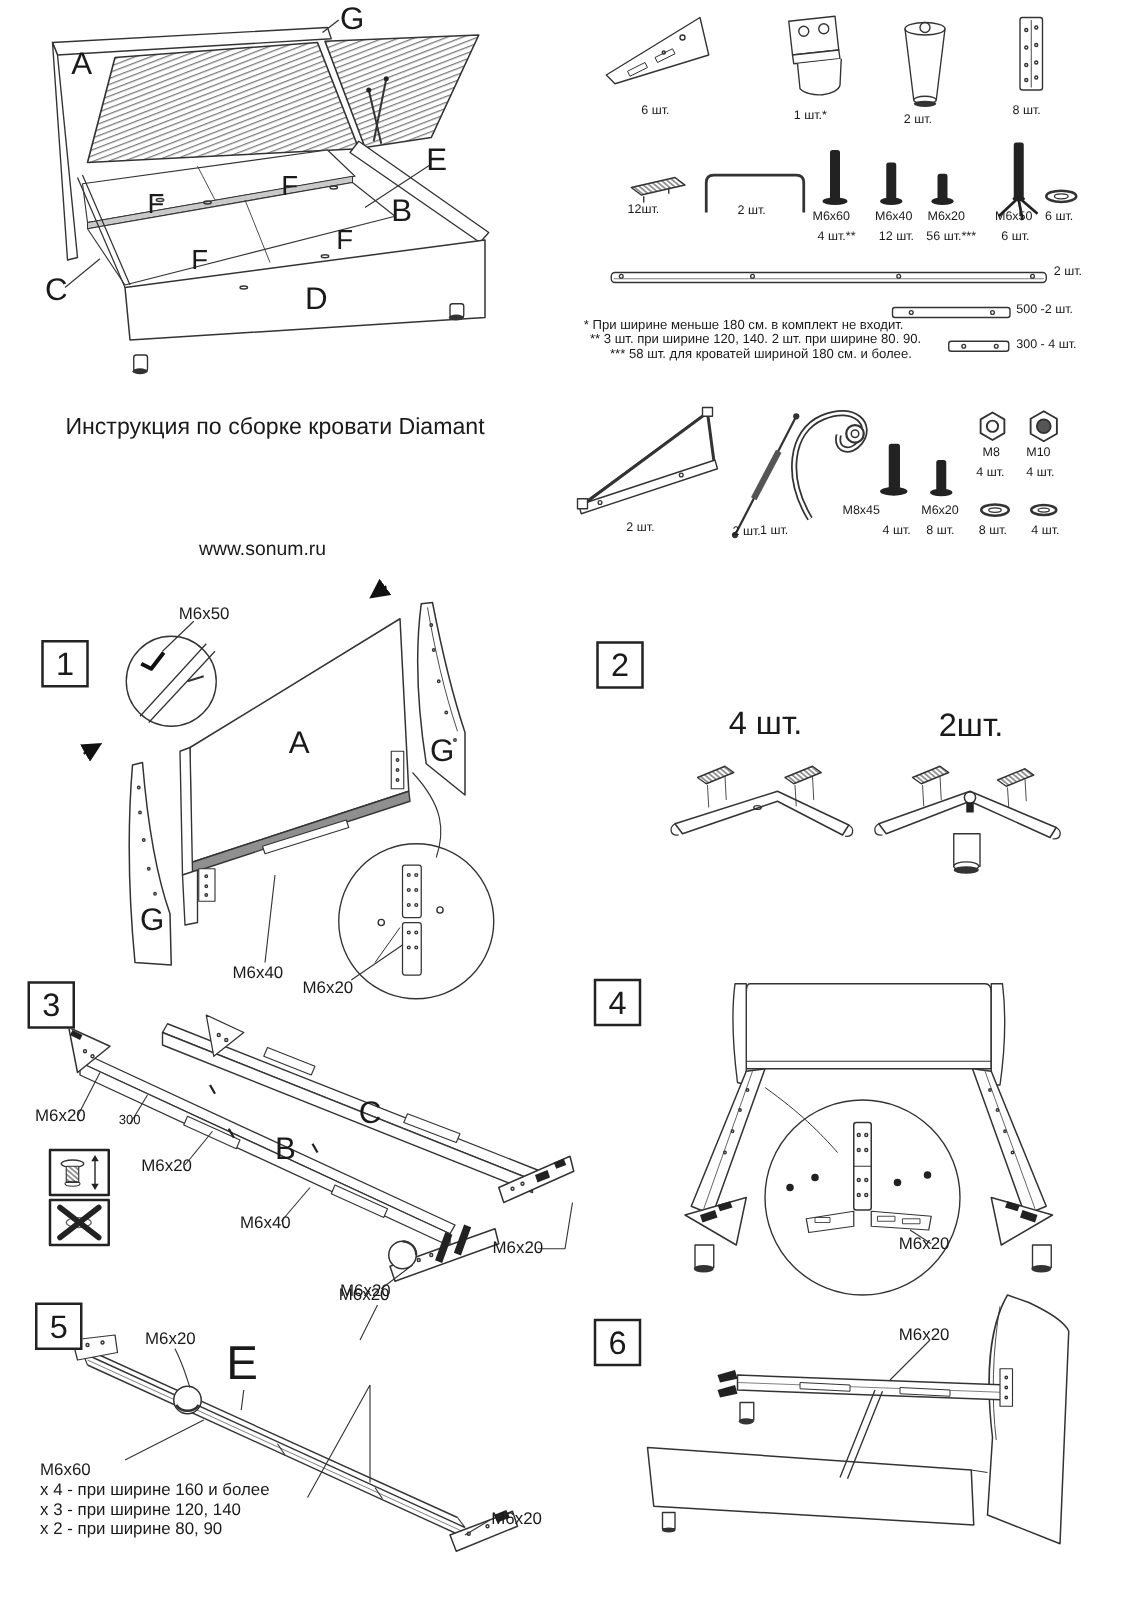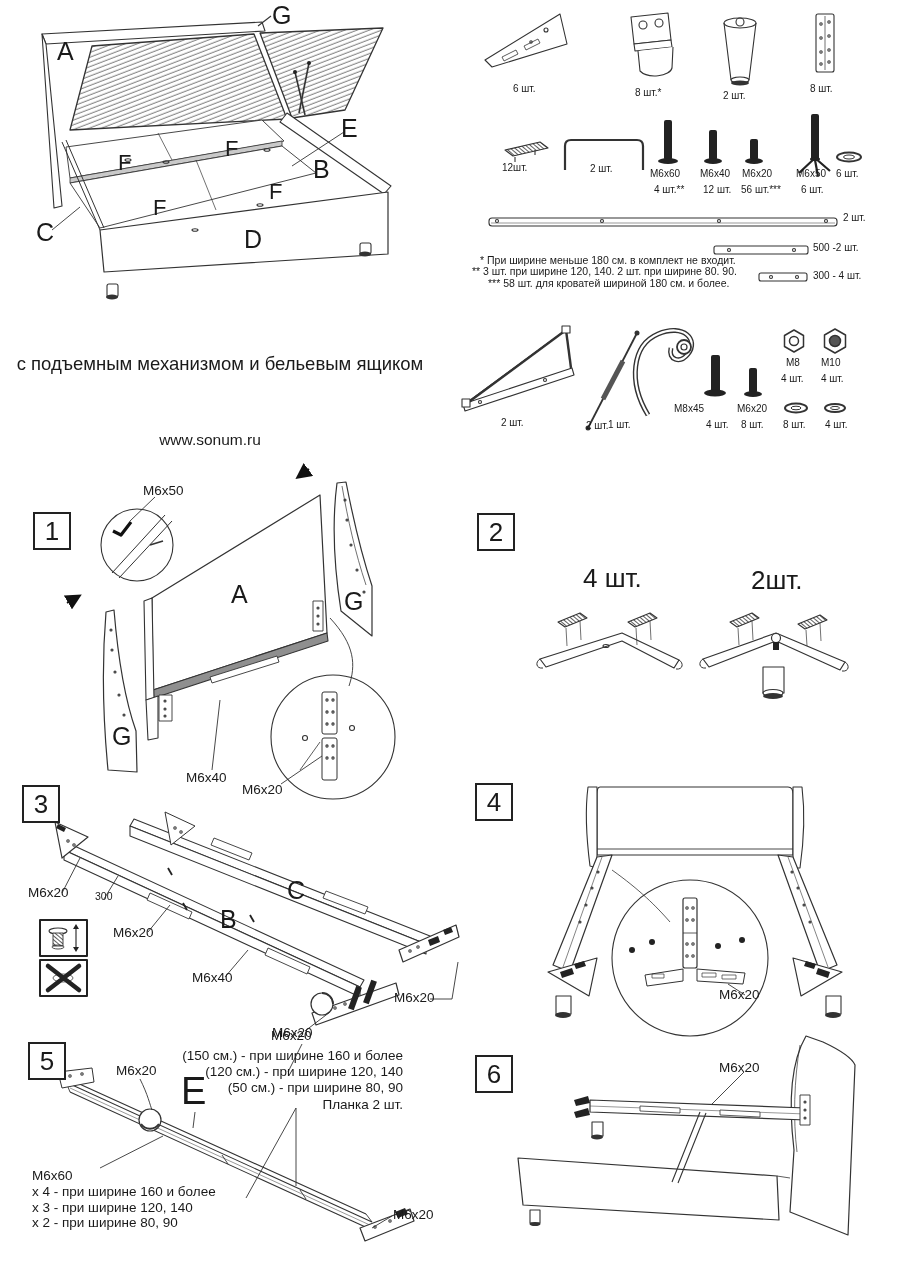--- a/index.html
+++ b/index.html
@@ -473,56 +473,56 @@
 <div class="lab big" style="left:341px;top:115px">E</div>
 <div class="lab big" style="left:313px;top:156px">B</div>
 <div class="lab big" style="left:36px;top:219px">C</div>
 <div class="lab big" style="left:244px;top:226px">D</div>
 <div class="lab bigf" style="left:118px;top:151px">F</div>
 <div class="lab bigf" style="left:225px;top:137px">F</div>
 <div class="lab bigf" style="left:153px;top:196px">F</div>
 <div class="lab bigf" style="left:269px;top:180px">F</div>
 
 <div class="lab cap" style="left:513px;top:84px">6 шт.</div>
-<div class="lab cap" style="left:635px;top:88px">8 шт.*</div>
+<div class="lab cap" style="left:635px;top:88px">1 шт.*</div>
 <div class="lab cap" style="left:723px;top:91px">2 шт.</div>
 <div class="lab cap" style="left:810px;top:84px">8 шт.</div>
 <div class="lab cap" style="left:502px;top:163px">12шт.</div>
 <div class="lab cap" style="left:590px;top:164px">2 шт.</div>
 <div class="lab cap" style="left:650px;top:169px">M6x60</div>
 <div class="lab cap" style="left:654px;top:185px">4 шт.**</div>
 <div class="lab cap" style="left:700px;top:169px">M6x40</div>
 <div class="lab cap" style="left:703px;top:185px">12 шт.</div>
 <div class="lab cap" style="left:742px;top:169px">M6x20</div>
 <div class="lab cap" style="left:741px;top:185px">56 шт.***</div>
 <div class="lab cap" style="left:796px;top:169px">M6x50</div>
 <div class="lab cap" style="left:801px;top:185px">6 шт.</div>
 <div class="lab cap" style="left:836px;top:169px">6 шт.</div>
 <div class="lab cap" style="left:843px;top:213px">2 шт.</div>
 <div class="lab cap" style="left:813px;top:243px">500 -2 шт.</div>
 <div class="lab cap" style="left:813px;top:271px">300 - 4 шт.</div>
-<div class="lab fn" style="left:480px;top:255px">* При ширине меньше 180 см. в комплект не входит.</div>
+<div class="lab fn" style="left:467px;top:255px">* При ширине меньше 180 см. в комплект не входит.</div>
 <div class="lab fn" style="left:472px;top:266px">** 3 шт. при ширине  120, 140. 2 шт. при ширине 80. 90.</div>
 <div class="lab fn" style="left:488px;top:278px">*** 58 шт. для кроватей шириной 180 см. и более.</div>
 
 <div class="lab cap" style="left:501px;top:418px">2 шт.</div>
 <div class="lab cap" style="left:586px;top:421px">2 шт.</div>
 <div class="lab cap" style="left:608px;top:420px">1 шт.</div>
 <div class="lab cap" style="left:674px;top:404px">M8x45</div>
 <div class="lab cap" style="left:737px;top:404px">M6x20</div>
 <div class="lab cap" style="left:706px;top:420px">4 шт.</div>
 <div class="lab cap" style="left:741px;top:420px">8 шт.</div>
 <div class="lab cap" style="left:786px;top:358px">M8</div>
 <div class="lab cap" style="left:821px;top:358px">M10</div>
 <div class="lab cap" style="left:781px;top:374px">4 шт.</div>
 <div class="lab cap" style="left:821px;top:374px">4 шт.</div>
 <div class="lab cap" style="left:783px;top:420px">8 шт.</div>
 <div class="lab cap" style="left:825px;top:420px">4 шт.</div>
 
-<div class="title-line" style="top:353px">с подъемным механизмом и бельевым ящиком</div>
+<div class="title-line" style="top:330px">Инструкция по сборке кровати Diamant</div>
 <div class="site" style="top:431px">www.sonum.ru</div>
 
 <div class="stepbox" style="left:33px;top:512px">1</div>
 <div class="stepbox" style="left:477px;top:513px">2</div>
 <div class="stepbox" style="left:22px;top:785px">3</div>
 <div class="stepbox" style="left:475px;top:783px">4</div>
 <div class="stepbox" style="left:28px;top:1042px">5</div>
 <div class="stepbox" style="left:475px;top:1055px">6</div>
 
 <div class="lab sm" style="left:143px;top:484px">M6x50</div>
@@ -540,26 +540,20 @@
 <div class="lab sm" style="left:113px;top:926px">M6x20</div>
 <div class="lab big" style="left:220px;top:906px">B</div>
 <div class="lab big" style="left:287px;top:877px">C</div>
 <div class="lab sm" style="left:192px;top:971px">M6x40</div>
 <div class="lab sm" style="left:272px;top:1026px">M6x20</div>
 <div class="lab sm" style="left:394px;top:991px">M6x20</div>
 
 <div class="lab sm" style="left:719px;top:988px">M6x20</div>
 
 <div class="lab sm" style="left:271px;top:1029px">M6x20</div>
-<div class="rblock" style="left:153px;top:1048px;width:250px">
-  <div>(150 см.) - при ширине 160 и более</div>
-  <div>(120 см.) - при ширине 120, 140</div>
-  <div>(50 см.) - при ширине 80, 90</div>
-  <div>Планка 2 шт.</div>
-</div>
 <div class="lab sm" style="left:116px;top:1064px">M6x20</div>
 <div class="lab e-big" style="left:181px;top:1072px">E</div>
 <div class="lblock" style="left:32px;top:1168px">
   <div>M6x60</div>
   <div>x 4 - при ширине 160 и более</div>
   <div>x 3 - при ширине 120, 140</div>
   <div>x 2 - при ширине 80, 90</div>
 </div>
 <div class="lab sm" style="left:393px;top:1208px">M6x20</div>
 

